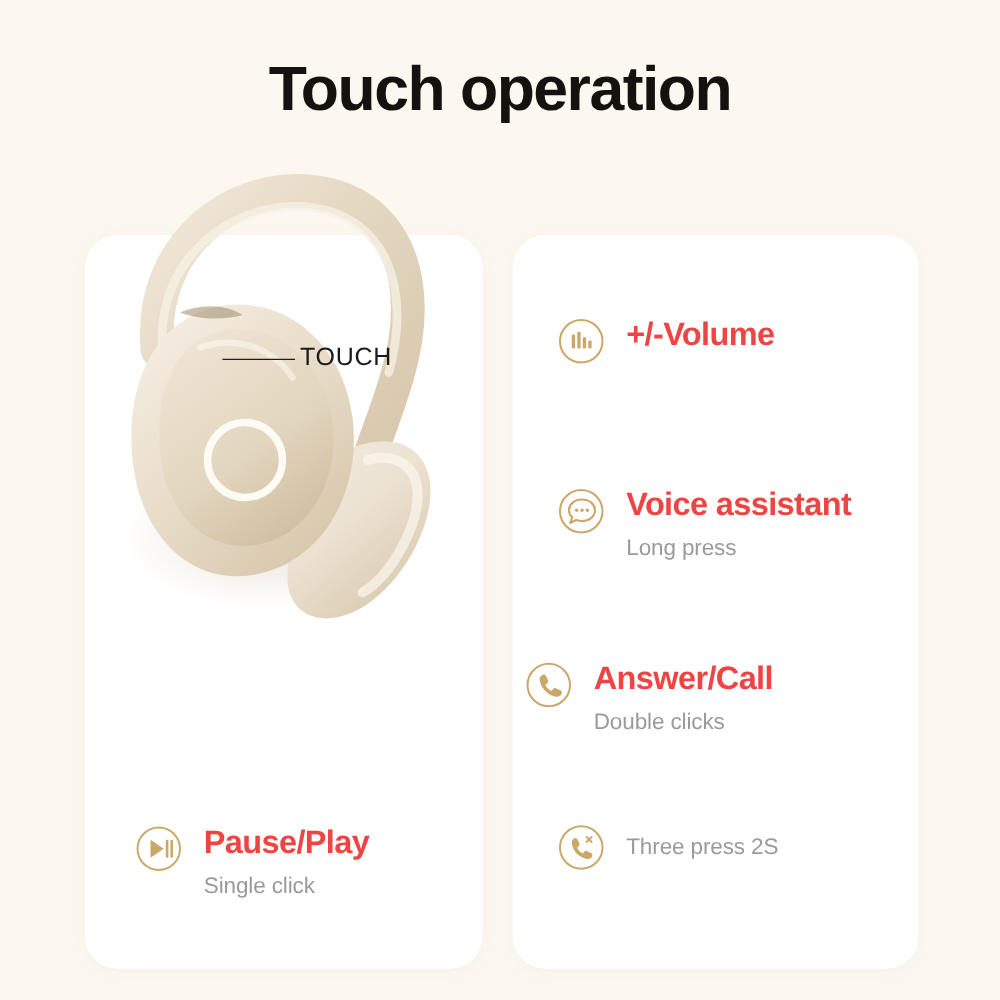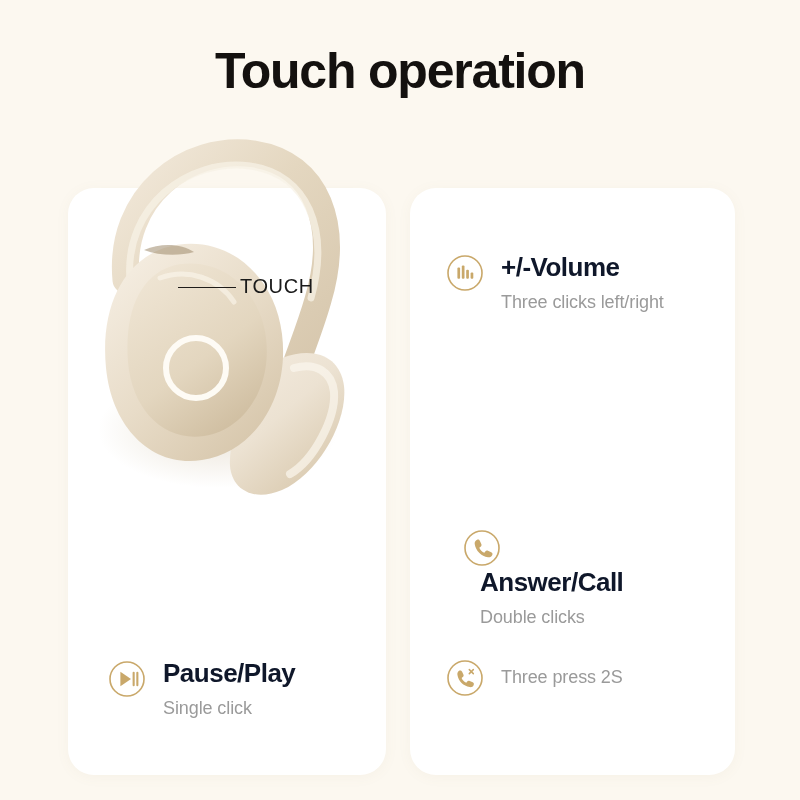--- a/index.html
+++ b/index.html
@@ -60,38 +60,38 @@
     width:38px;height:38px;
     margin-top:2px;
   }
   .feature .ftext{
     margin-left:17px;
     min-width:0;
   }
   .feature .ftitle{
     font-size:26px;line-height:30px;
     font-weight:bold;letter-spacing:-.5px;
-    color:#0f172a;
+    color:#ef4444;
     white-space:nowrap;
   }
   .feature .fsub{
     margin-top:9px;
     font-size:18px;line-height:22px;
     font-weight:normal;letter-spacing:-.1px;
     color:#9a9a9a;
     white-space:nowrap;
   }
 
   
   .f-song  {left:108px;top:545px;}
   .f-pause {left:108px;top:658px;justify-content:space-between;}
   
   .f-volume{left:446px;top:252px;}
   .f-voice {left:446px;top:388px;}
-  .f-answer{left:463px;top:527px;flex-direction:column;}
+  .f-answer{left:420px;top:527px;}
   .f-reject{left:446px;top:657px;}
 </style>
 </head>
 <body>
 
 <div class="page">
 
   <div class="page-title">Touch operation</div>
 
   <div class="card card-left"></div>
@@ -173,24 +173,40 @@
       <svg width="38" height="38" viewBox="0 0 38 38" xmlns="http://www.w3.org/2000/svg">
         <circle cx="19" cy="19" r="17" fill="none" stroke="#c9a86a" stroke-width="1.6"></circle>
         <rect x="11.4" y="13.6" width="2.7" height="11.2" rx="1" fill="#c9a86a"></rect>
         <rect x="15.8" y="11.4" width="2.7" height="13.4" rx="1" fill="#c9a86a"></rect>
         <rect x="20.2" y="15.8" width="2.7" height="9" rx="1" fill="#c9a86a"></rect>
         <rect x="24.6" y="18.4" width="2.7" height="6.4" rx="1" fill="#c9a86a"></rect>
       </svg>
     </div>
     <div class="ftext">
       <div class="ftitle">+/-Volume</div>
-      <div class="fsub">Three clicks left/right</div>
-    </div>
-  </div>
-
+    </div>
+  </div>
+
+  <div class="feature f-voice">
+    <div class="ficon">
+      <svg width="38" height="38" viewBox="0 0 38 38" xmlns="http://www.w3.org/2000/svg">
+        <circle cx="19" cy="19" r="17" fill="none" stroke="#c9a86a" stroke-width="1.6"></circle>
+        <path d="M19.6 9.6 C 25.6 9.6 30 13.4 30 18.2 C 30 23 25.6 26.8 19.6 26.8
+                 C 17.9 26.8 16.3 26.5 14.9 26 L 10.2 28.4 L 11.8 23.8
+                 C 10.1 22.3 9.2 20.4 9.2 18.2 C 9.2 13.4 13.6 9.6 19.6 9.6 Z" fill="none" stroke="#c9a86a" stroke-width="1.7" stroke-linejoin="round"></path>
+        <circle cx="15.3" cy="18.2" r="1.35" fill="#c9a86a"></circle>
+        <circle cx="19.6" cy="18.2" r="1.35" fill="#c9a86a"></circle>
+        <circle cx="23.9" cy="18.2" r="1.35" fill="#c9a86a"></circle>
+      </svg>
+    </div>
+    <div class="ftext">
+      <div class="ftitle">Voice assistant</div>
+      <div class="fsub">Long press</div>
+    </div>
+  </div>
 
   <div class="feature f-answer">
     <div class="ficon">
       <svg width="38" height="38" viewBox="0 0 38 38" xmlns="http://www.w3.org/2000/svg">
         <circle cx="19" cy="19" r="17" fill="none" stroke="#c9a86a" stroke-width="1.6"></circle>
         <path d="M14.1 10.7 C 15.3 10.2 16.3 10.7 16.8 11.8 L 18.3 15
                  C 18.8 16.1 18.5 17 17.6 17.7 L 16.3 18.7 C 17 20.8 19.2 23 21.3 23.7
                  L 22.3 22.4 C 23 21.5 23.9 21.2 25 21.7 L 28.2 23.2
                  C 29.3 23.7 29.8 24.7 29.3 25.9 C 28.6 27.6 26.9 28.6 25 28.3
                  C 18.3 27.3 12.7 21.7 11.7 15 C 11.4 13.1 12.4 11.4 14.1 10.7 Z" fill="#c9a86a"></path>

